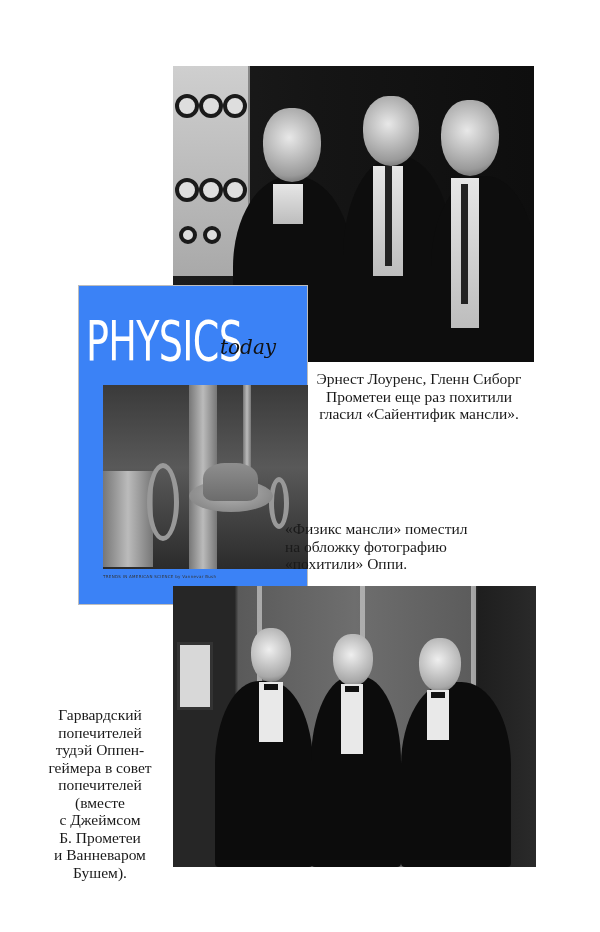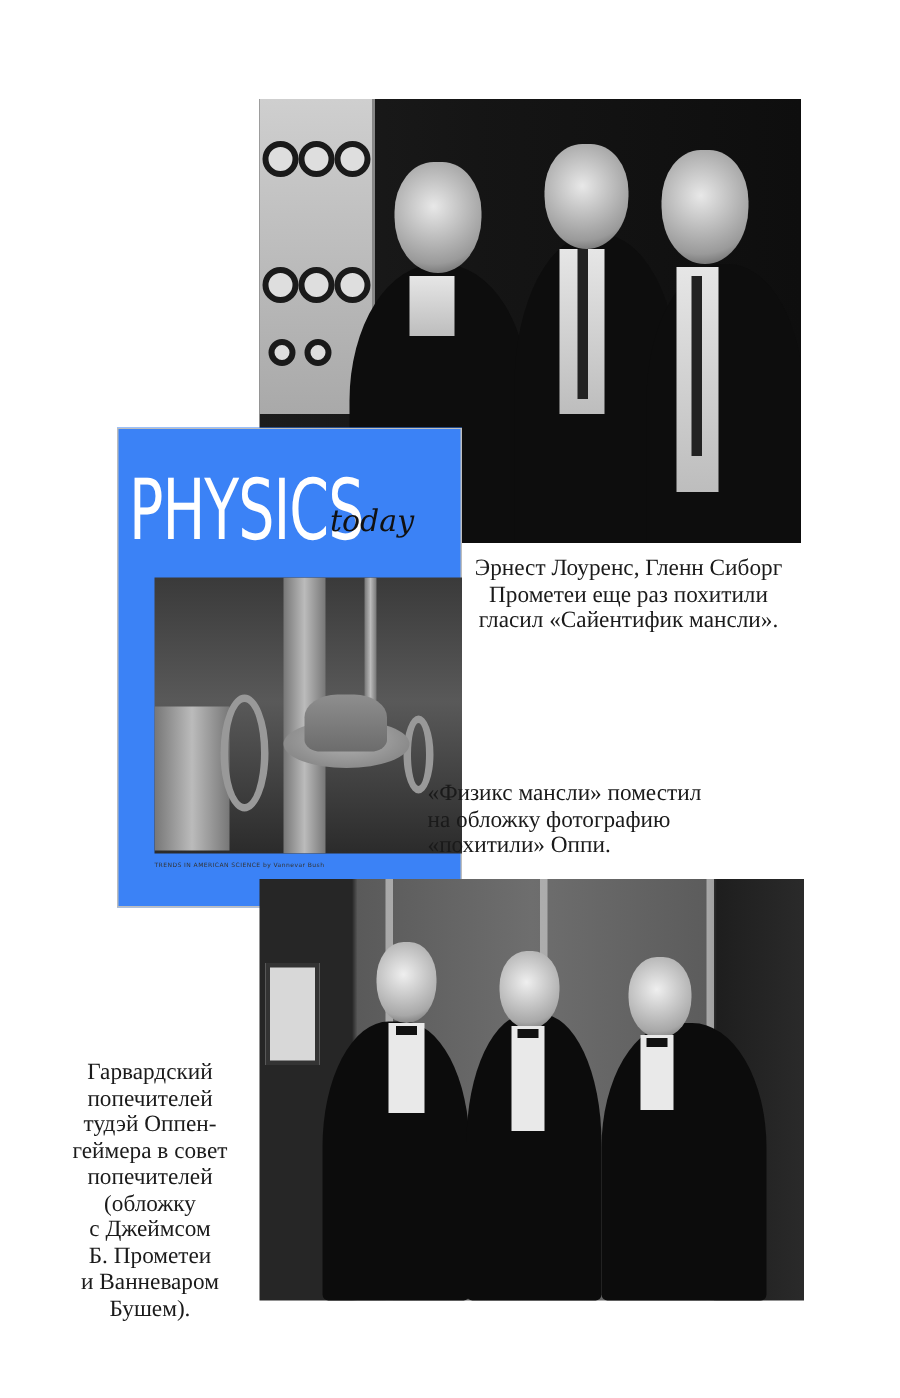--- a/index.html
+++ b/index.html
@@ -136,18 +136,18 @@
   <div class="shirt" style="left:254px;top:104px;width:22px;height:50px;"></div>
   <div class="bow" style="left:258px;top:106px;"></div>
 </div>
 
 <div id="caption-bottom" class="caption">
   <span>Гарвардский</span>
   <span>попечителей</span>
   <span>тудэй Оппен-</span>
   <span>геймера в совет</span>
   <span>попечителей</span>
-  <span>(обложку</span>
+  <span>(вместе</span>
   <span>с Джеймсом</span>
   <span>Б. Прометеи</span>
   <span>и Ванневаром</span>
   <span>Бушем).</span>
 </div>
 
 </body></html>

